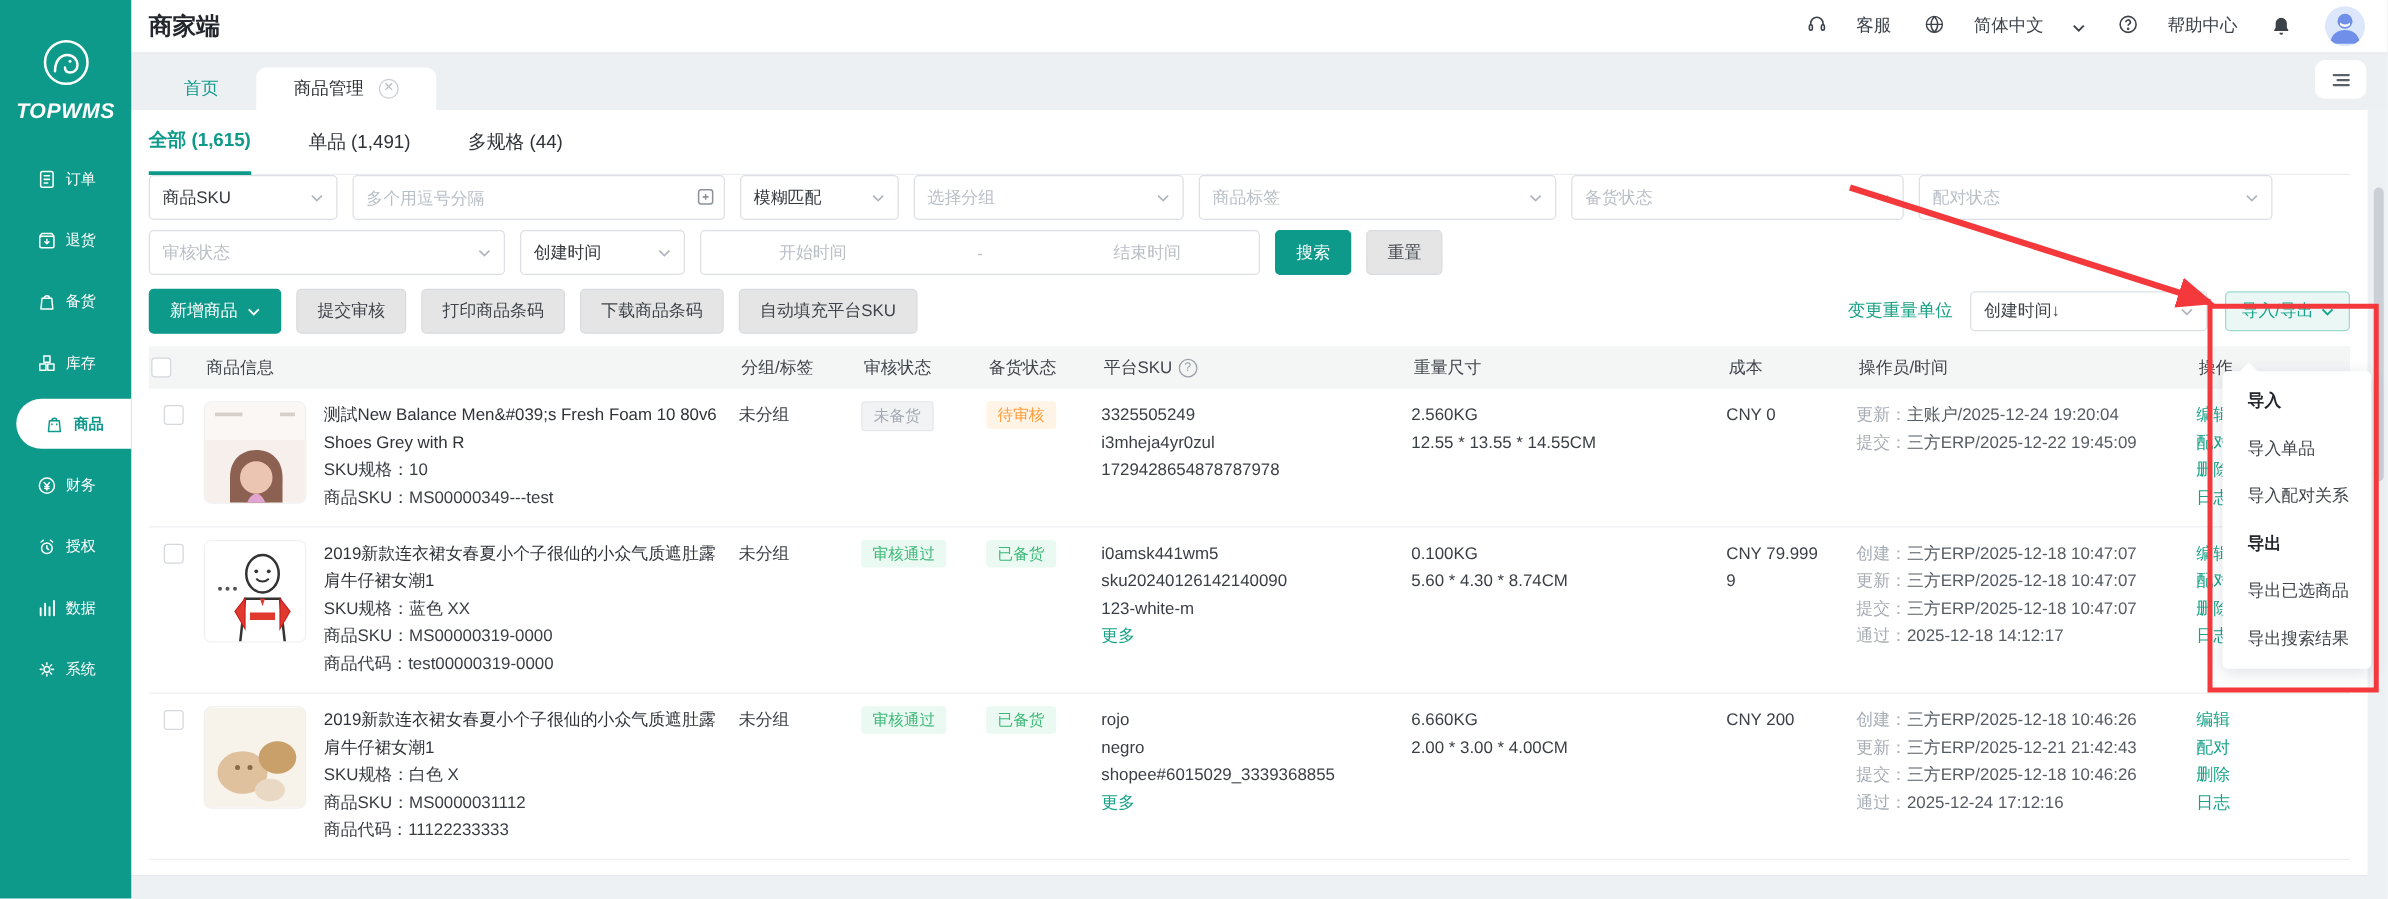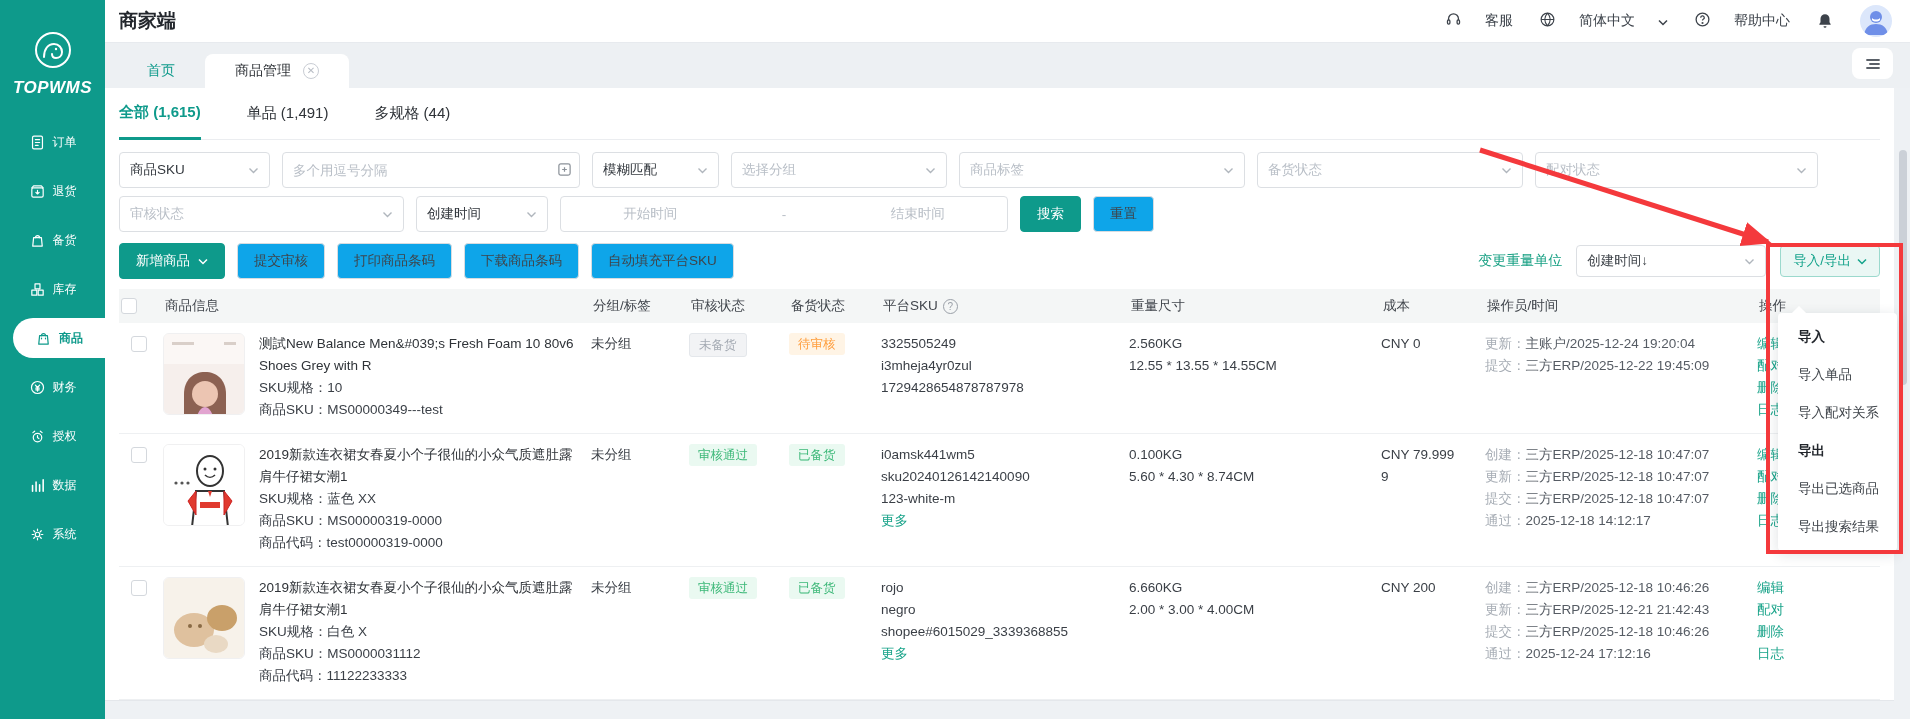--- a/index.html
+++ b/index.html
@@ -29,32 +29,32 @@
   .tab-close{width:16px;height:16px;border-radius:50%;color:#b7bcc4;border:1px solid #c9cdd4;font-size:10px;line-height:14px;
              text-align:center;cursor:pointer;}
   .collapse-btn{position:absolute;right:17px;top:5px;width:41px;height:31px;background:#fff;border-radius:8px;
                 display:flex;align-items:center;justify-content:center;color:#5a6068;font-size:16px;cursor:pointer;}
   
   .card{position:absolute;left:105px;top:88px;right:16px;bottom:18px;background:#fff;padding:0 14px;overflow:hidden;
         border-bottom:1px solid #e4e7eb;}
   .subtabs{display:flex;gap:46px;height:52px;align-items:center;border-bottom:1px solid #ebedf0;font-size:15px;color:#2f3338;}
   .subtab{cursor:pointer;height:100%;display:flex;align-items:center;}
   .subtab.active{color:#0E9A8B;font-weight:bold;border-bottom:3px solid #0E9A8B;margin-bottom:-1px;}
-  .frow{display:flex;gap:12px;margin-top:12px;align-items:center;}
+  .frow{display:flex;gap:12px;margin-top:0;align-items:center;}
   .fbox{height:36px;border:1px solid #dcdfe3;border-radius:4px;background:#fff;display:flex;align-items:center;
         padding:0 10px;font-size:13.5px;color:#33383e;cursor:pointer;}
   .fbox .ph{color:#b9bfc7;}
   .fbox .chev{margin-left:auto;color:#b0b6bd;display:flex;}
   input.fin{height:36px;border:1px solid #dcdfe3;border-radius:4px;padding:0 30px 0 10px;font-size:13.5px;color:#33383e;
             font-family:inherit;outline:none;}
   input.fin::placeholder{color:#b9bfc7;}
   .fin-wrap{position:relative;display:flex;}
   .fin-ic{position:absolute;right:8px;top:10px;color:#8b9199;}
   .daterange{justify-content:space-around;color:#b9bfc7;cursor:pointer;}
-  .btn{height:36px;border-radius:4px;border:1px solid #d8dcе0;background:#0ea5e9;display:flex;align-items:center;justify-content:center;
+  .btn{height:36px;border-radius:4px;border:1px solid #d8dcе0;background:#e5e5e5;display:flex;align-items:center;justify-content:center;
        padding:0 16px;font-size:13.5px;color:#3f444a;cursor:pointer;border:1px solid #d8dce0;}
   .btn.primary{background:#0E9A8B;border-color:#0E9A8B;color:#fff;}
   .arow{display:flex;gap:12px;margin-top:11px;align-items:center;}
   .arow .right{margin-left:auto;display:flex;align-items:center;gap:14px;}
   .link{color:#17A083;font-size:14px;cursor:pointer;}
   .sortbox{width:190px;height:32px;border:1px solid #dcdfe3;border-radius:4px;display:flex;align-items:center;
            padding:0 10px;font-size:13.5px;color:#3f444a;cursor:pointer;}
   .sortbox .chev{margin-left:auto;color:#b0b6bd;display:flex;}
   .btn.ie{height:32px;background:#EAF7F4;border:1px solid #9BD9CD;color:#14A38B;gap:6px;padding:0 12px;}
   
@@ -74,21 +74,21 @@
   .badge.pending{color:#FF9D3C;background:#FFF4E5;}
   .badge.none{color:#A4AAB3;background:#F2F3F5;border:1px solid #E4E7EB;}
   .badge.pass,.badge.ready{color:#3CB878;background:#EAF9F1;}
   .ops .ol{color:#A7ADB5;}
   .ops .ov{color:#565C64;}
   .alink{display:block;color:#18A389;cursor:pointer;}
   .more{color:#18A389;cursor:pointer;display:inline-block;}
   .qmark{width:15px;height:15px;border:1px solid #9aa0a8;border-radius:50%;color:#9aa0a8;font-size:10px;line-height:13px;
          text-align:center;display:inline-block;}
   
-  .ie-menu{position:absolute;left:1778px;top:313px;width:119px;background:#fff;border-radius:4px;
+  .ie-menu{position:absolute;left:1778px;top:297px;width:119px;background:#fff;border-radius:4px;
            box-shadow:0 3px 14px rgba(20,40,60,.14);padding:5px 0;z-index:40;font-size:13.5px;}
   .ie-caret{position:absolute;top:-5px;left:16px;width:10px;height:10px;background:#fff;transform:rotate(45deg);}
   .ie-group{padding:10px 0 10px 20px;font-weight:bold;color:#23272d;cursor:pointer;}
   .ie-item{padding:10px 0 10px 20px;color:#3f444a;cursor:pointer;}
   .red-box{position:absolute;left:1766px;top:243px;width:137px;height:311px;border:4px solid #F4393C;z-index:50;pointer-events:none;}
   .ann-svg{position:absolute;left:0;top:0;width:1910px;height:719px;z-index:50;pointer-events:none;}
   .scroll-thumb{position:absolute;right:3px;top:150px;width:8px;height:235px;background:#CBD0D7;border-radius:4px;z-index:6;cursor:pointer;}
 </style>
 </head>
 <body>

